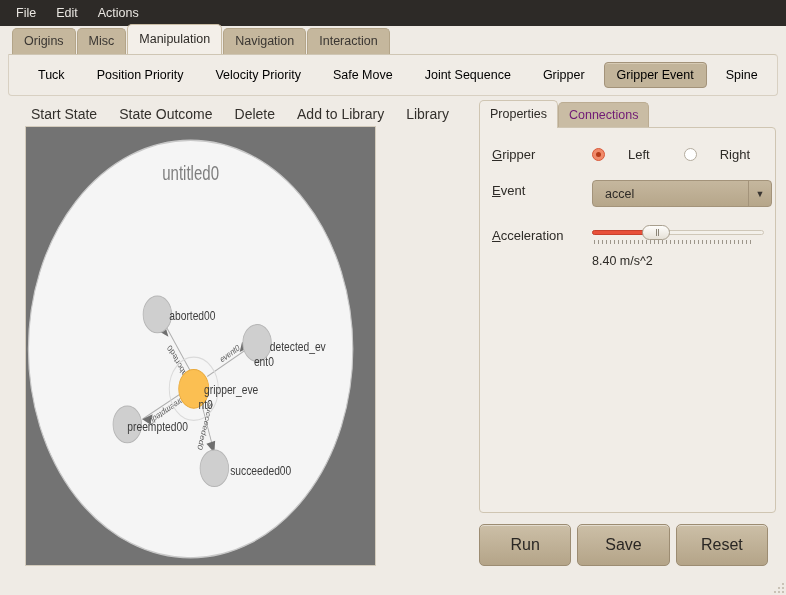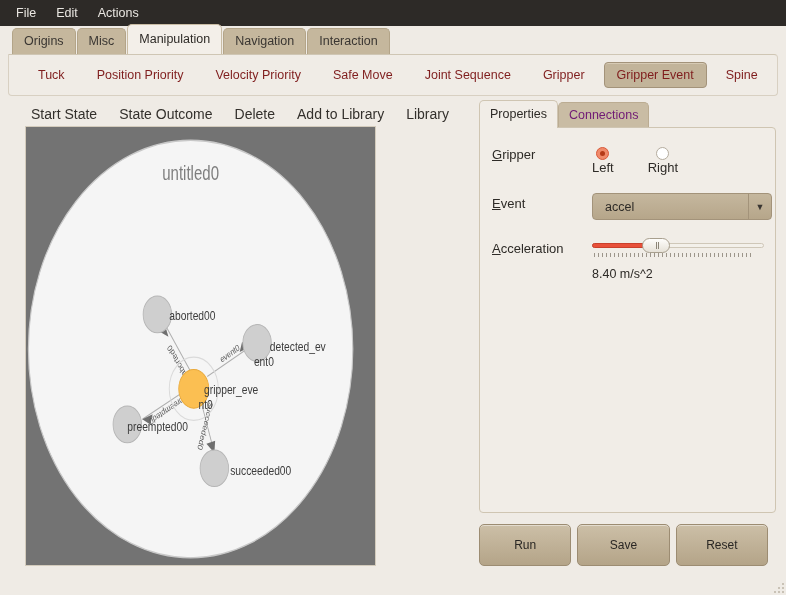--- a/index.html
+++ b/index.html
@@ -75,21 +75,21 @@
     border-radius: 0 4px 4px 4px;
     display: flex;
     align-items: center;
     padding-left: 16px;
     gap: 6px;
     position: relative;
     z-index: 1;
   }
   .subitem {
     font-size: 12.5px;
-    color: #7f1d1d;
+    color: #000000;
     padding: 5px 12px;
     border-radius: 4px;
     white-space: nowrap;
     border: 1px solid transparent;
   }
   .subitem.active {
     background: #C2B49A;
     border: 1px solid #A3937A;
     box-shadow: inset 0 1px 0 #D6CAB4;
   }
@@ -182,21 +182,21 @@
     font-size: 13px;
     color: #2E2B27;
     padding-top: 3px;
     flex-shrink: 0;
   }
   .plabel .u { text-decoration: underline; }
   .pfield { flex: 1; }
 
   
   .radiogrp { display: flex; align-items: center; gap: 8px; padding-top: 3px; }
-  .radio-item { display:flex; align-items:center; gap:0; margin-right: 26px; flex-direction: column; }
+  .radio-item { display:flex; align-items:center; gap:23px; margin-right: 26px; }
   .radio {
     width: 13px; height: 13px;
     border-radius: 50%;
     background: #FFFFFF;
     border: 1px solid #B4AC9E;
     box-sizing: border-box;
     position: relative;
     flex-shrink: 0;
   }
   .radio.on {
@@ -310,21 +310,21 @@
     gap: 6px;
     padding: 10px 8px 0 8px;
     justify-content: flex-start;
   }
   .bigbtn {
     width: 93px;
     height: 40px;
     background: linear-gradient(#CCBFA7, #B4A488);
     border: 1px solid #9C8C72;
     border-radius: 5px;
-    font-size: 12px;
+    font-size: 16px;
     color: #2A2724;
     display: flex; align-items: center; justify-content: center;
     box-shadow: inset 0 1px 0 rgba(255,255,255,.45);
     font-family: "Liberation Sans", sans-serif;
   }
 
   
   .grip {
     position: absolute;
     right: 2px; bottom: 2px;

